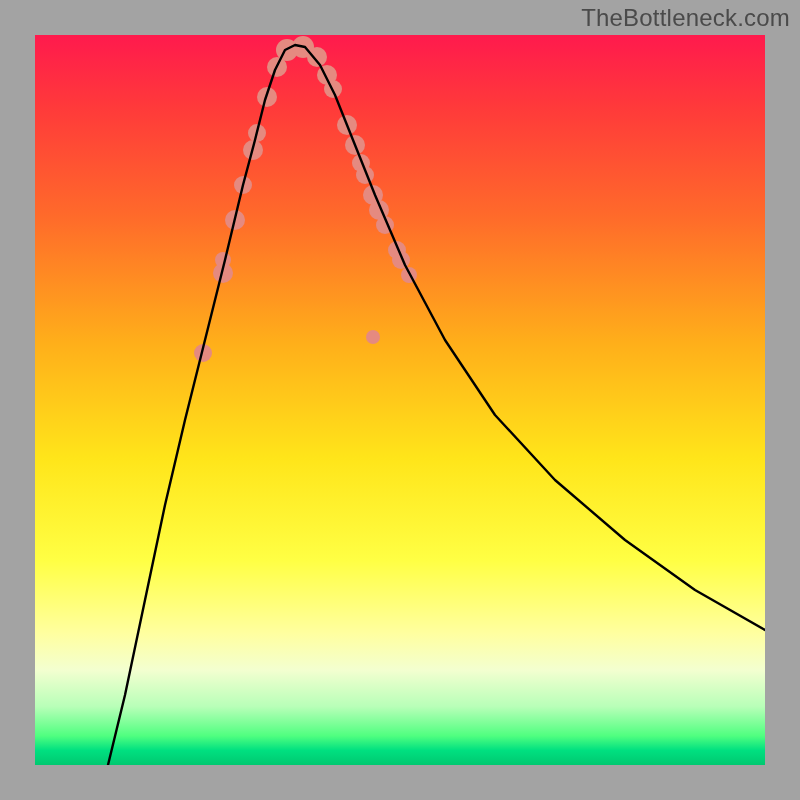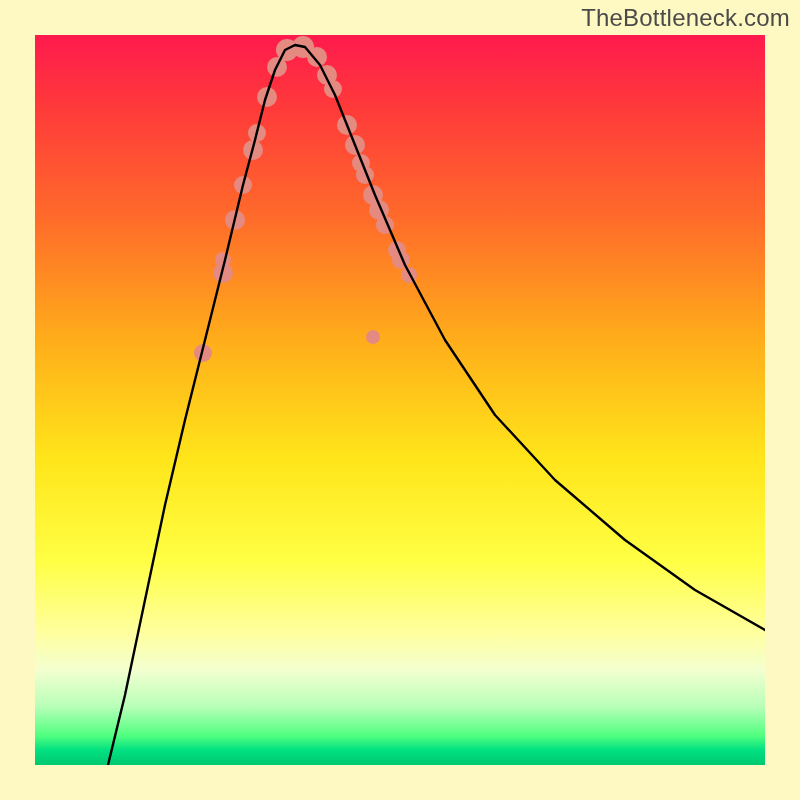--- a/index.html
+++ b/index.html
@@ -7,21 +7,21 @@
     padding: 0;
     width: 800px;
     height: 800px;
     background: #000;
     overflow: hidden;
   }
   .frame {
     position: absolute;
     left: 0; top: 0;
     width: 800px; height: 800px;
-    background: #fef9c3;
+    background: #a3a3a3;
   }
   .plot-area {
     position: absolute;
     left: 35px;
     top: 35px;
     width: 730px;
     height: 730px;
     overflow: hidden;
   }
   .gradient {

